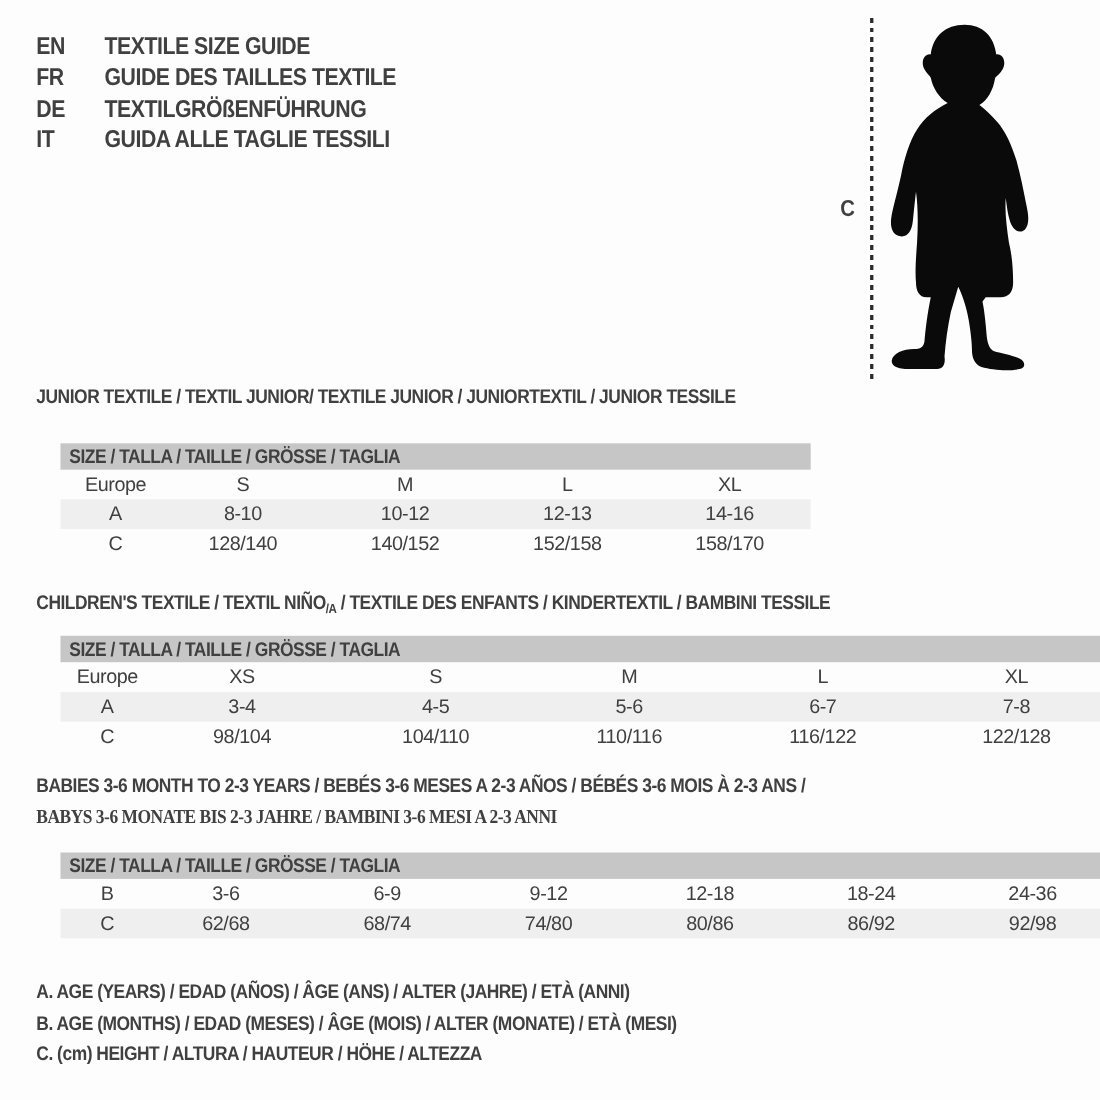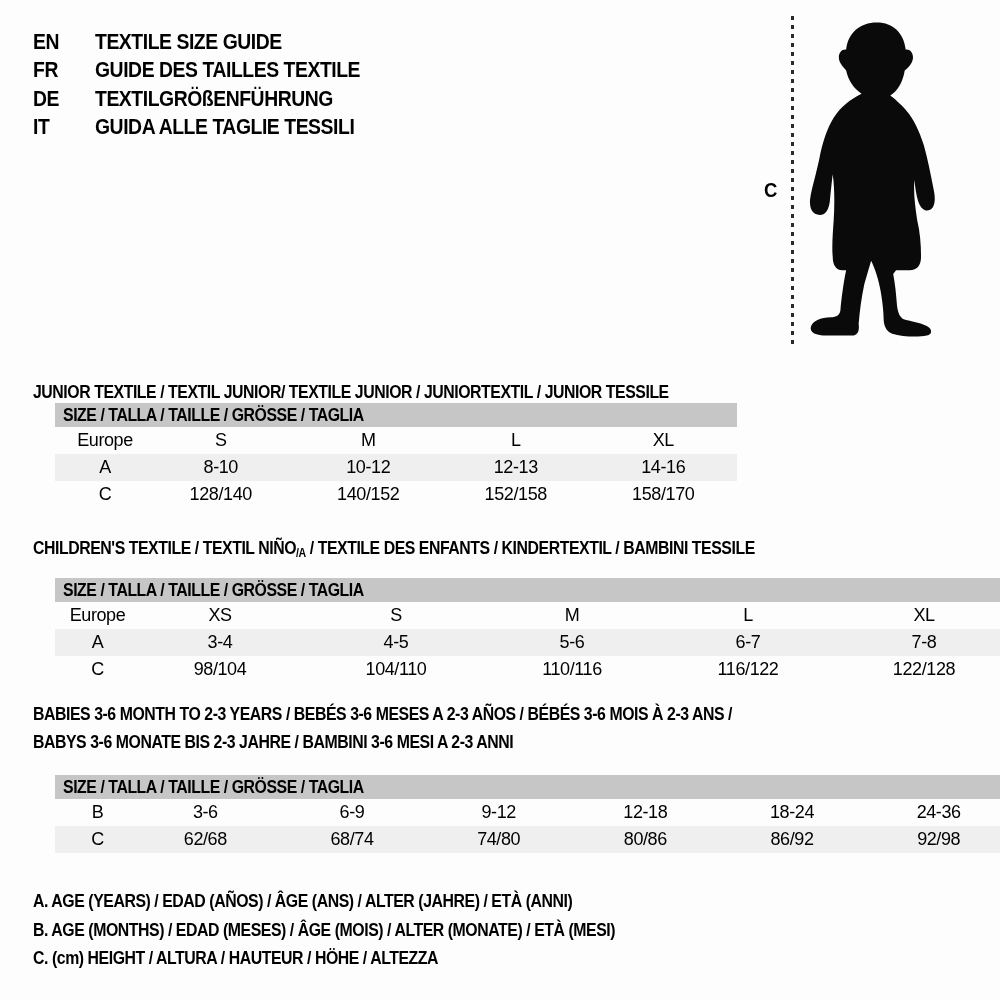--- a/index.html
+++ b/index.html
@@ -1,18 +1,18 @@
 <!DOCTYPE html>
 <html><head>
 <meta charset="utf-8">
 <style>
   html,body{margin:0;padding:0;background:#ffffff;}
   .page{
     position:relative;width:1000px;height:1000px;background:#fdfdfd;
-    font-family:"Liberation Sans", sans-serif;color:#000000;overflow:hidden;
+    font-family:"Liberation Sans", sans-serif;color:#404040;overflow:hidden;
   }
   .cond{display:inline-block;transform:scaleX(0.88);transform-origin:0 50%;
         white-space:nowrap;letter-spacing:-0.5px;}
   
   .lang{position:absolute;left:33px;top:28px;}
   .lang-row{display:flex;height:28.3px;align-items:center;
             font-size:22px;font-weight:700;}
   .lang-code{width:62px;flex:none;}
   
   .dotline{position:absolute;left:791px;top:16px;width:3px;height:330px;
@@ -81,21 +81,21 @@
       C122,316 112,315 106,313 C102,311 100,307 99,299
       C98,287 97,276 95,266 L98,262 L112,262 C120,262 124,257 124,248
       C124,236 123,222 120,210 C118,196 116,182 117,168
       C118,176 119,184 121,190 C124,199 130,202 135,198
       C139,194 139,186 137,177 C134,162 131,146 127,132
       C122,116 116,104 109,96 C102,88 96,83 92,80
       C100,75 105,66 107,54 C109,52 112,50 114,46
       C118,39 114,31 108,32 C106,15 95,4 78,4 Z"></path>
   </svg>
 
-  <div class="sec-title" style="top:380px;">
+  <div class="sec-title" style="top:348px;">
     <span class="cond">JUNIOR TEXTILE / TEXTIL JUNIOR/ TEXTILE JUNIOR / JUNIORTEXTIL / JUNIOR TESSILE</span>
   </div>
   <div class="table t1" style="top:403px;">
     <div class="thead">
       <span class="cond">SIZE / TALLA / TAILLE / GRÖSSE / TAGLIA</span>
     </div>
     <div class="trow">
       <div class="label-cell">Europe</div>
       <div class="cell">S</div>
       <div class="cell">M</div>
@@ -149,21 +149,21 @@
       <div class="cell">104/110</div>
       <div class="cell">110/116</div>
       <div class="cell">116/122</div>
       <div class="cell">122/128</div>
     </div>
   </div>
 
   <div class="sec-title" style="top:702px;">
     <span class="cond">BABIES 3-6 MONTH TO 2-3 YEARS / BEBÉS 3-6 MESES A 2-3 AÑOS / BÉBÉS 3-6 MOIS À 2-3 ANS /</span>
   </div>
-  <div class="sec-title" style="top:730px;">
+  <div class="sec-title" style="top:730px;font-family:Liberation Serif, serif;">
     <span class="cond">BABYS 3-6 MONATE BIS 2-3 JAHRE / BAMBINI 3-6 MESI A 2-3 ANNI</span>
   </div>
   <div class="table t3" style="top:775px;">
     <div class="thead">
       <span class="cond">SIZE / TALLA / TAILLE / GRÖSSE / TAGLIA</span>
     </div>
     <div class="trow">
       <div class="label-cell">B</div>
       <div class="cell">3-6</div>
       <div class="cell">6-9</div>

